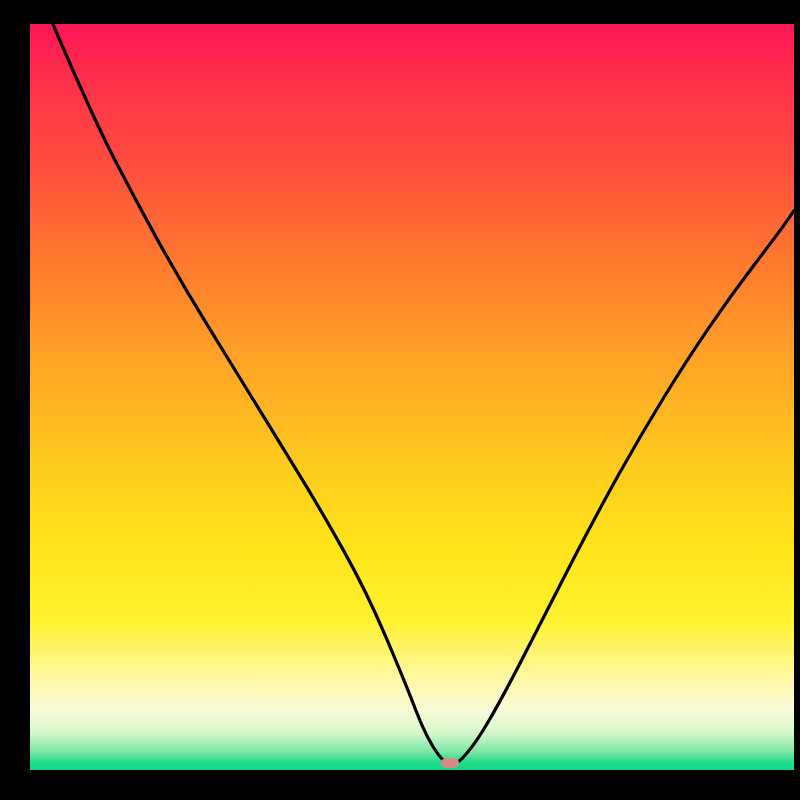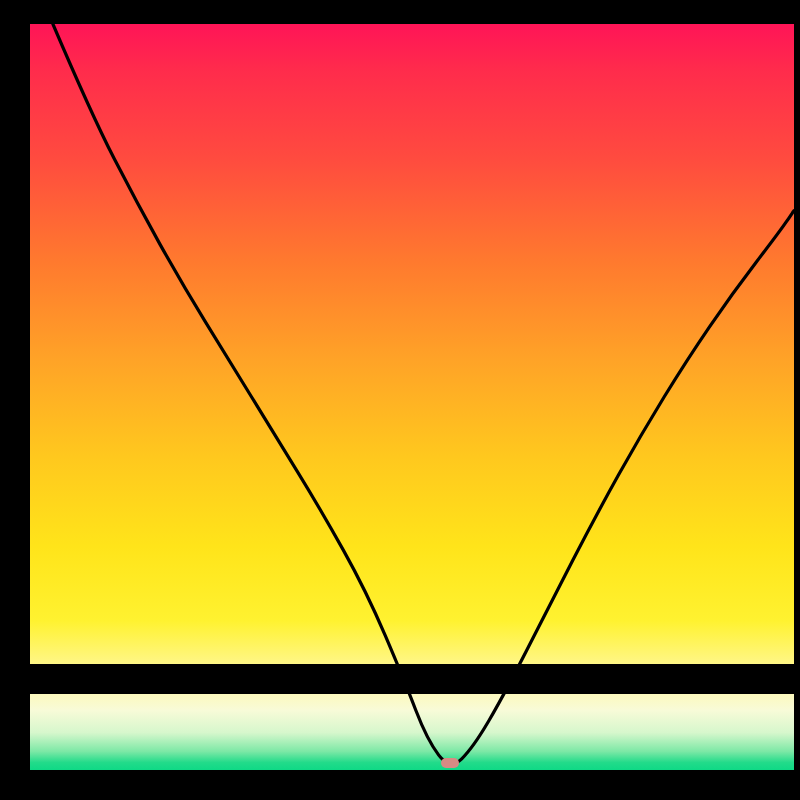--- a/index.html
+++ b/index.html
@@ -6,21 +6,21 @@
     margin: 0;
     padding: 0;
     width: 800px;
     height: 800px;
     background: #000;
     overflow: hidden;
   }
   .stage {
     position: relative;
     width: 800px;
-    height: 694px;
+    height: 800px;
     background: #0f172a;
   }
   .frame {
     position: absolute;
     inset: 0;
     border-left: 30px solid #000;
     border-right: 6px solid #000;
     border-top: 24px solid #000;
     border-bottom: 30px solid #000;
     box-sizing: border-box;

